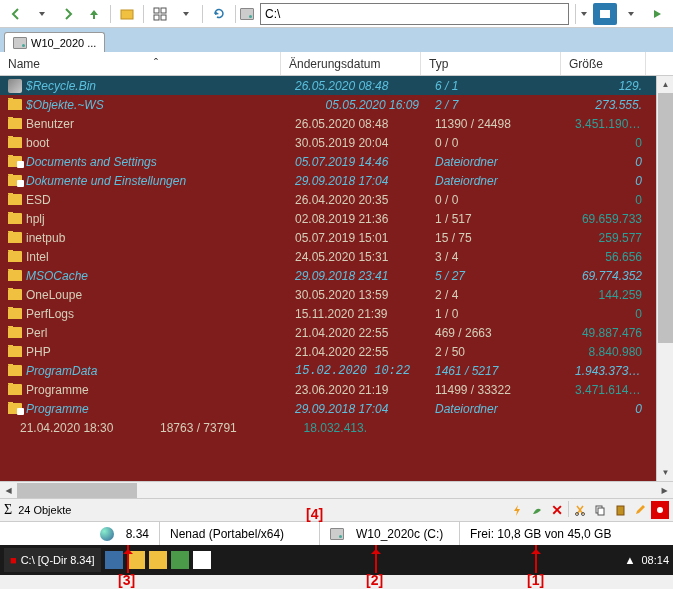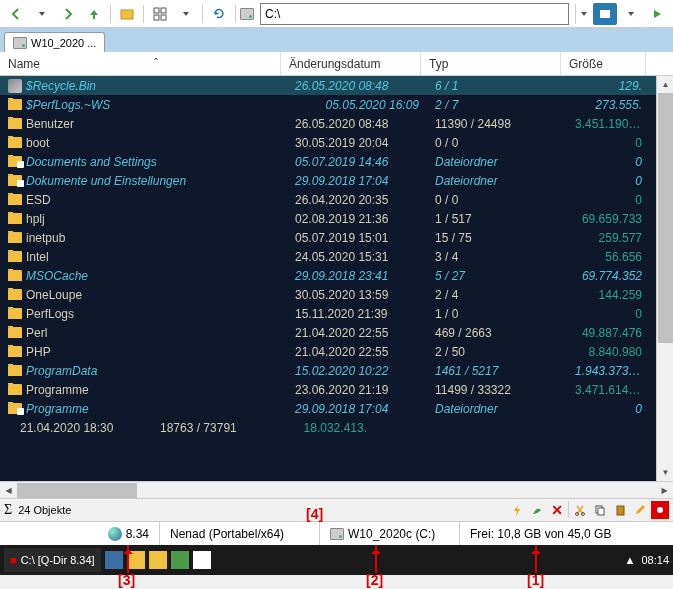--- a/index.html
+++ b/index.html
@@ -11,21 +11,21 @@
 .tb-sep { width: 1px; height: 18px; background: #ccc; margin: 0 2px; }
 .address { flex: 1; height: 22px; border: 1px solid #7a7a7a; background: #fff; display: flex; align-items: center; padding: 0 4px; font-size: 12px; margin: 0 4px; }
 .addr-drop { width: 16px; height: 20px; border-left: 1px solid #ccc; display: flex; align-items: center; justify-content: center; cursor: pointer; }
 
 .tabbar { background: #b7d3e9; height: 24px; display: flex; align-items: flex-end; padding: 2px 4px 0 4px; }
 .tab { background: #fff; border: 1px solid #999; border-bottom: none; border-radius: 3px 3px 0 0; padding: 2px 8px; font-size: 11px; display: flex; align-items: center; gap: 4px; cursor: pointer; height: 20px; }
 
 .header { background: #fff; border-bottom: 1px solid #ccc; display: flex; height: 24px; font-size: 12px; color: #333; }
 .hcol { border-right: 1px solid #e0e0e0; padding: 4px 8px; display: flex; align-items: center; cursor: pointer; }
 
-.filearea { background: #0f172a; height: 405px; overflow: hidden; position: relative; }
+.filearea { background: #7f1d1d; height: 405px; overflow: hidden; position: relative; }
 .filelist { }
 .row { display: flex; height: 19px; align-items: center; font-size: 12px; }
 .row.sel { background: #1a4a5c; }
 .cell { padding: 0 8px; overflow: hidden; white-space: nowrap; text-overflow: ellipsis; }
 .c-name { width: 275px; display: flex; align-items: center; gap: 4px; }
 .c-date { width: 140px; margin-left: 12px; }
 .c-type { width: 140px; }
 .c-size { width: 83px; text-align: right; }
 
 .italic { font-style: italic; color: #5bc0de; }
@@ -48,21 +48,21 @@
 .sh-btn { width: 17px; height: 17px; display: flex; align-items: center; justify-content: center; font-size: 8px; color: #555; cursor: pointer; }
 .sh-track { flex: 1; height: 17px; position: relative; }
 .sh-thumb { background: #c0c0c0; height: 15px; width: 120px; margin: 1px 0; }
 
 .statusbar { background: #f0f0f0; height: 23px; display: flex; align-items: center; font-size: 11px; border-top: 1px solid #ccc; padding: 0 4px; gap: 6px; }
 .stat-sep { width: 1px; height: 16px; background: #ccc; }
 .stat-icons { display: flex; gap: 2px; margin-left: auto; }
 .stat-icon { width: 18px; height: 18px; display: flex; align-items: center; justify-content: center; cursor: pointer; font-size: 11px; }
 
 .statusbar2 { background: #fff; height: 24px; display: flex; align-items: center; font-size: 12px; border-top: 1px solid #ccc; }
-.stat2-cell { padding: 0 10px; border-right: 1px solid #ccc; height: 100%; display: flex; align-items: center; gap: 4px; }
+.stat2-cell { padding: 0 10px; border-right: 1px solid #ccc; height: 100%; display: flex; align-items: center; gap: 12px; }
 
 .taskbar { background: #1a1a1a; height: 30px; display: flex; align-items: center; padding: 0 4px; gap: 4px; color: #fff; font-size: 11px; }
 .tb-item { padding: 2px 6px; display: flex; align-items: center; gap: 4px; background: #2a2a2a; height: 24px; }
 .tb-right { margin-left: auto; display: flex; align-items: center; gap: 6px; }
 
 .annotations { position: absolute; left: 0; top: 0; width: 673px; height: 589px; pointer-events: none; }
 .anno { position: absolute; color: #d00; font-weight: bold; font-size: 14px; font-family: Arial; }
 .arrow { position: absolute; width: 2px; background: #d00; }
 .arrow::before { content: ''; position: absolute; top: -1px; left: -4px; border: 5px solid transparent; border-bottom-color: #d00; }
 
@@ -177,21 +177,21 @@
             <div class="recycle-icon"></div>
             <span class="italic" style="font-style:italic;">$Recycle.Bin</span>
           </div>
           <div class="cell c-date cyan" style="font-style:italic;">26.05.2020 08:48</div>
           <div class="cell c-type cyan" style="font-style:italic;">6 / 1</div>
           <div class="cell c-size cyan" style="font-style:italic;">129.</div>
         </div>
         <div class="row">
           <div class="cell c-name">
             <div class="folder-icon"></div>
-            <span class="italic" style="font-style:italic;">$PerfLogs.~WS</span>
+            <span class="italic" style="font-style:italic;">$Objekte.~WS</span>
           </div>
           <div class="cell c-date cyan" style="font-style:italic;text-align:right;">05.05.2020 16:09</div>
           <div class="cell c-type cyan" style="font-style:italic;">2 / 7</div>
           <div class="cell c-size cyan" style="font-style:italic;">273.555.</div>
         </div>
         <div class="row">
           <div class="cell c-name">
             <div class="folder-icon"></div>
             <span class="yellow" style="">Benutzer</span>
           </div>
@@ -305,21 +305,21 @@
           </div>
           <div class="cell c-date yellow" style="">21.04.2020 22:55</div>
           <div class="cell c-type yellow" style="">2 / 50</div>
           <div class="cell c-size size-dark" style="">8.840.980</div>
         </div>
         <div class="row">
           <div class="cell c-name">
             <div class="folder-icon"></div>
             <span class="italic" style="font-style:italic;">ProgramData</span>
           </div>
-          <div class="cell c-date cyan" style="font-style:italic;">15.02.2020 10:22</div>
+          <div class="cell c-date cyan" style="font-style:italic;font-family:Liberation Mono, monospace;">15.02.2020 10:22</div>
           <div class="cell c-type cyan" style="font-style:italic;">1461 / 5217</div>
           <div class="cell c-size cyan" style="font-style:italic;">1.943.373.3…</div>
         </div>
         <div class="row">
           <div class="cell c-name">
             <div class="folder-icon"></div>
             <span class="yellow" style="">Programme</span>
           </div>
           <div class="cell c-date yellow" style="">23.06.2020 21:19</div>
           <div class="cell c-type yellow" style="">11499 / 33322</div>

